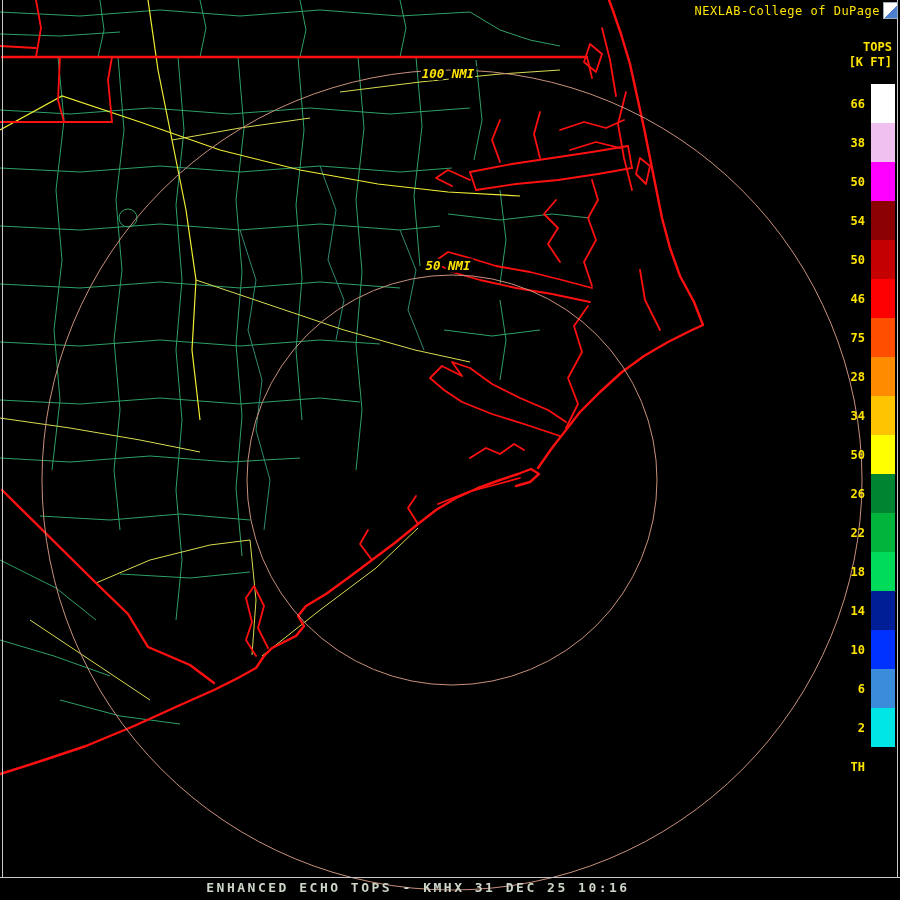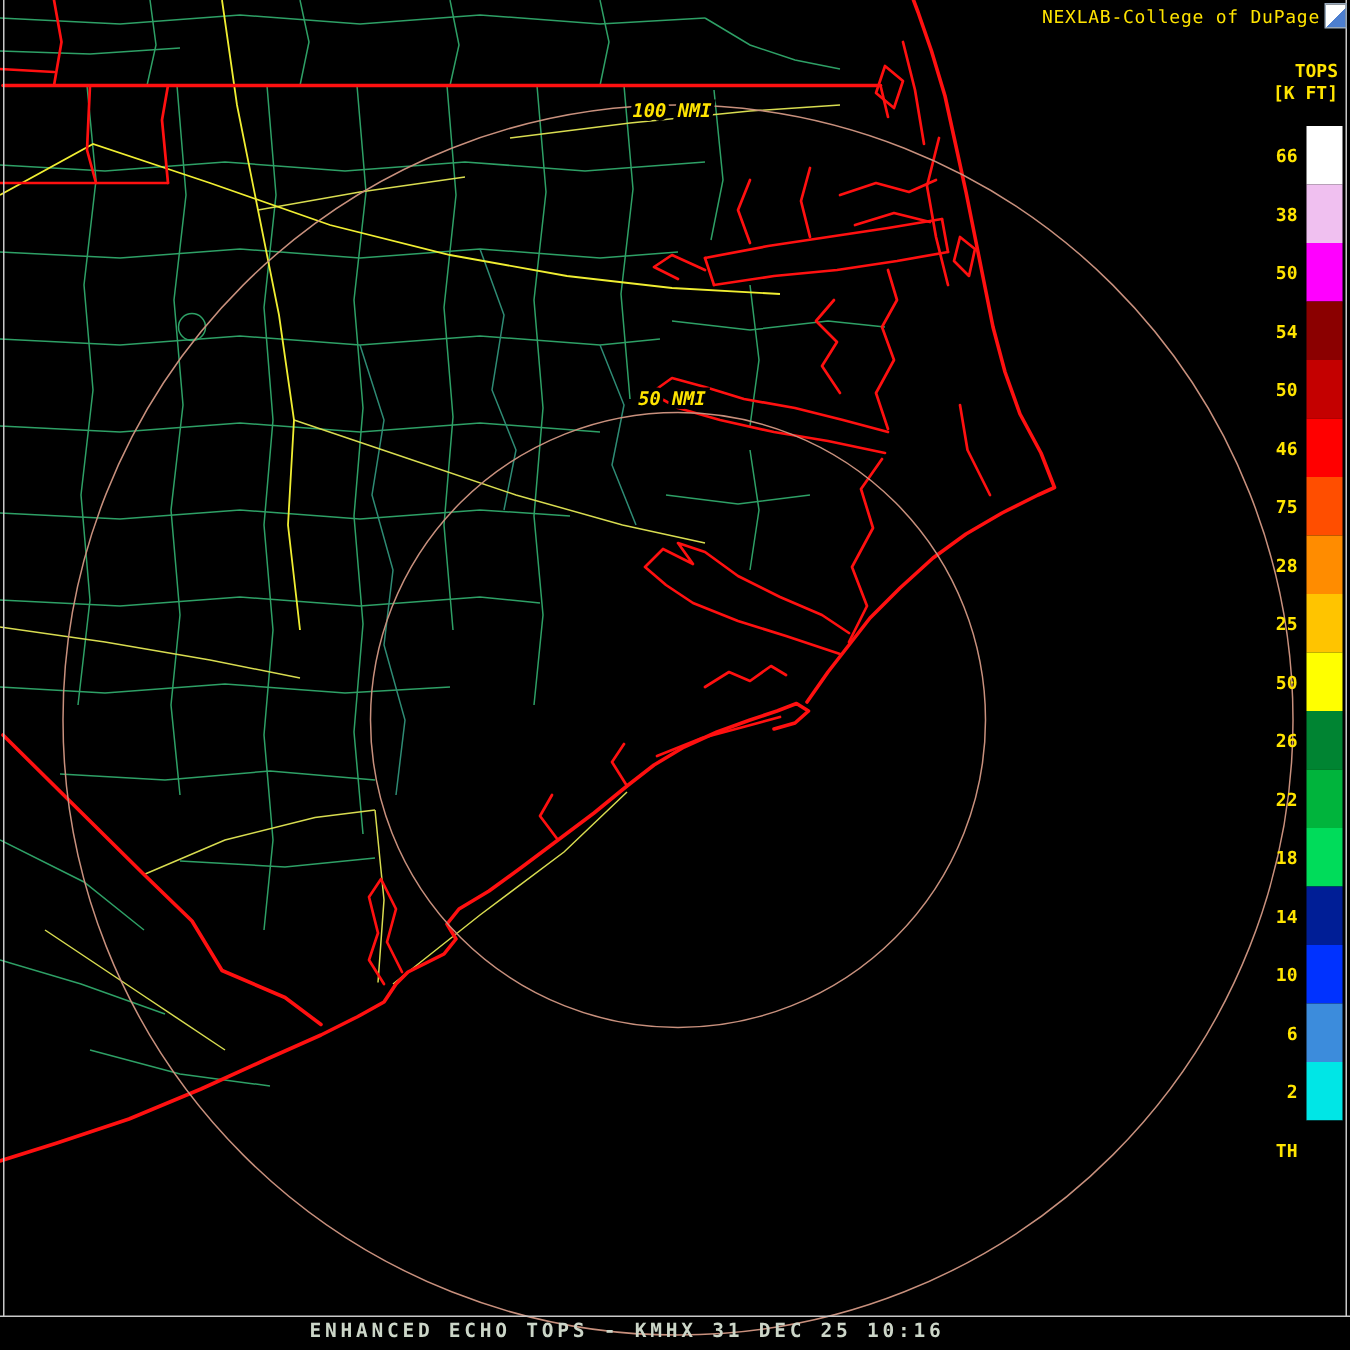--- a/index.html
+++ b/index.html
@@ -194,21 +194,21 @@
     </div>
     <div class="legend-row">
       <span class="legend-label">75</span>
       <span class="legend-swatch" style="background: rgb(255, 78, 0);"></span>
     </div>
     <div class="legend-row">
       <span class="legend-label">28</span>
       <span class="legend-swatch" style="background: rgb(255, 140, 0);"></span>
     </div>
     <div class="legend-row">
-      <span class="legend-label">25</span>
+      <span class="legend-label">34</span>
       <span class="legend-swatch" style="background: rgb(255, 196, 0);"></span>
     </div>
     <div class="legend-row">
       <span class="legend-label">50</span>
       <span class="legend-swatch" style="background: rgb(255, 255, 0);"></span>
     </div>
     <div class="legend-row">
       <span class="legend-label">26</span>
       <span class="legend-swatch" style="background: rgb(0, 132, 50);"></span>
     </div>

